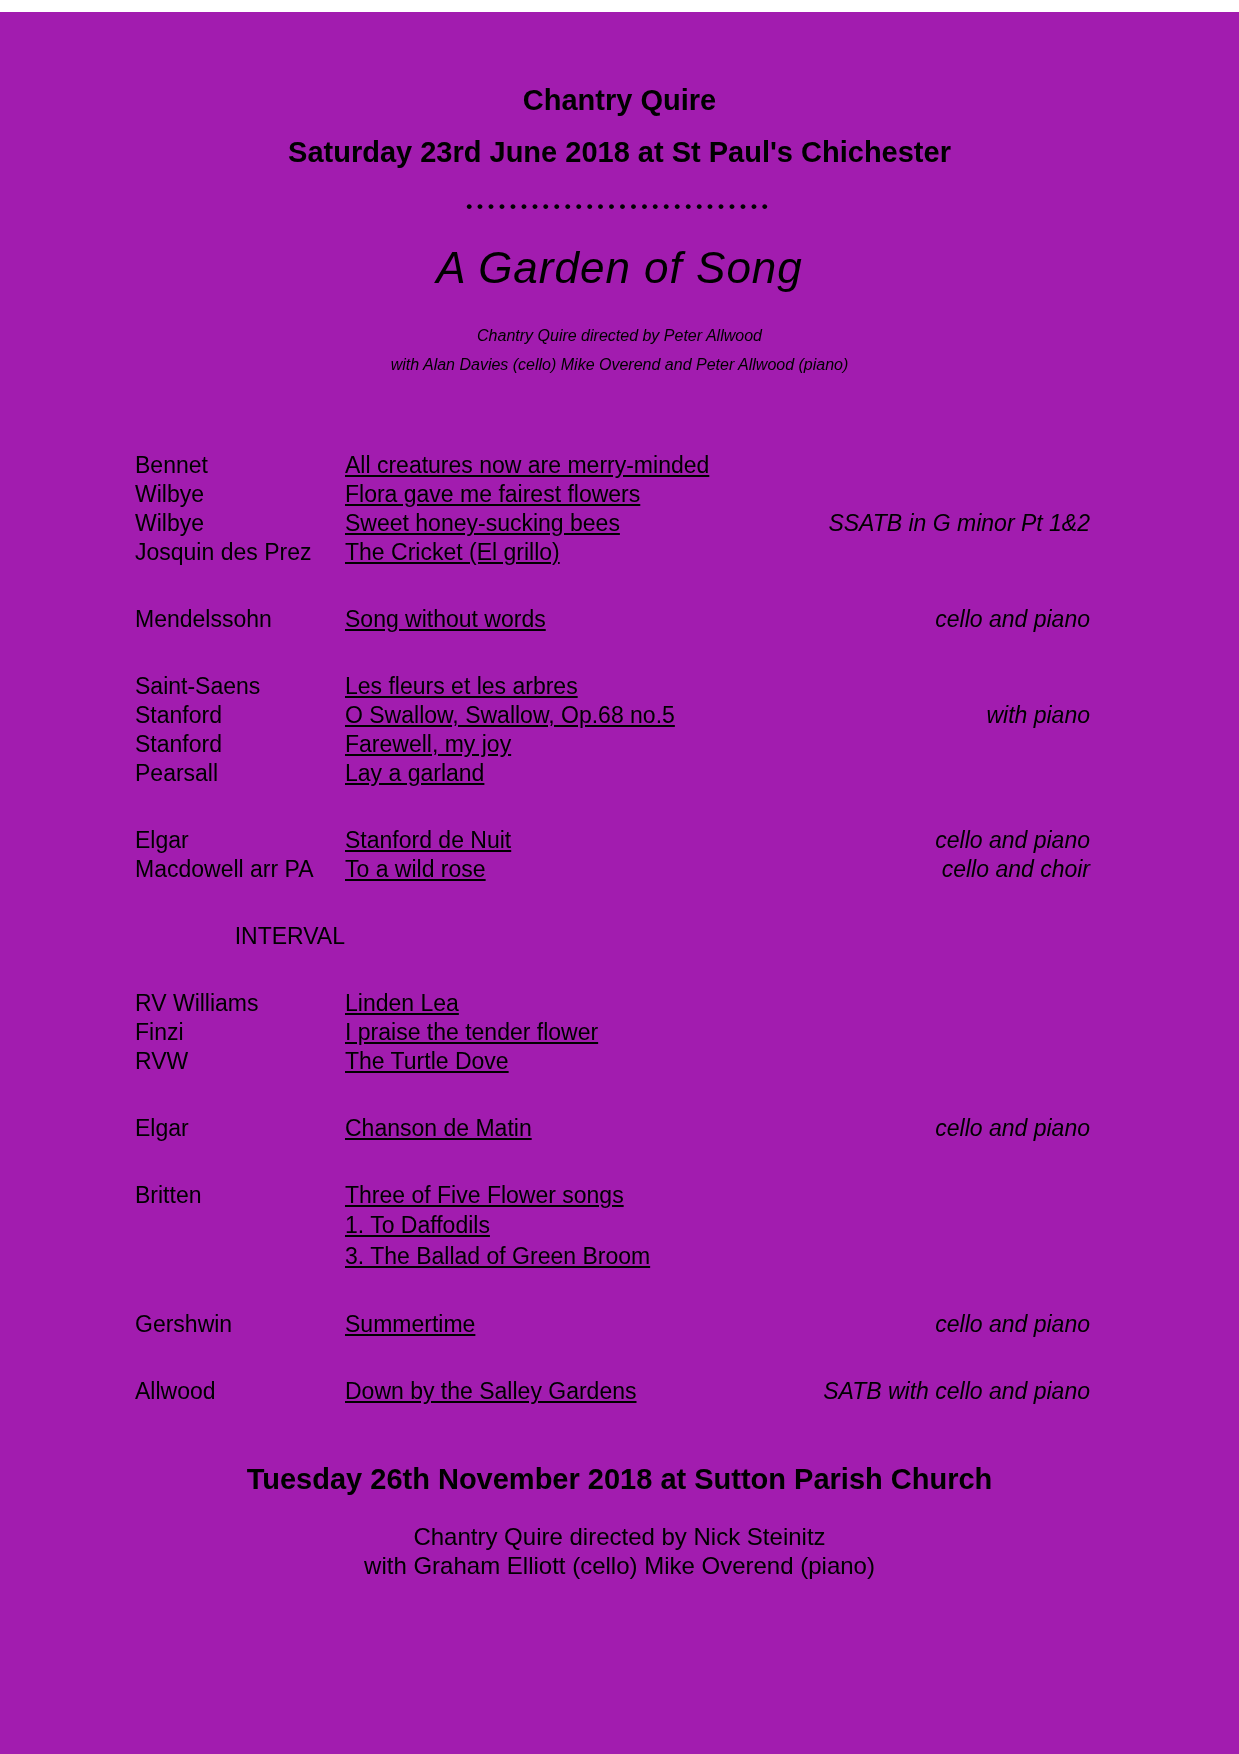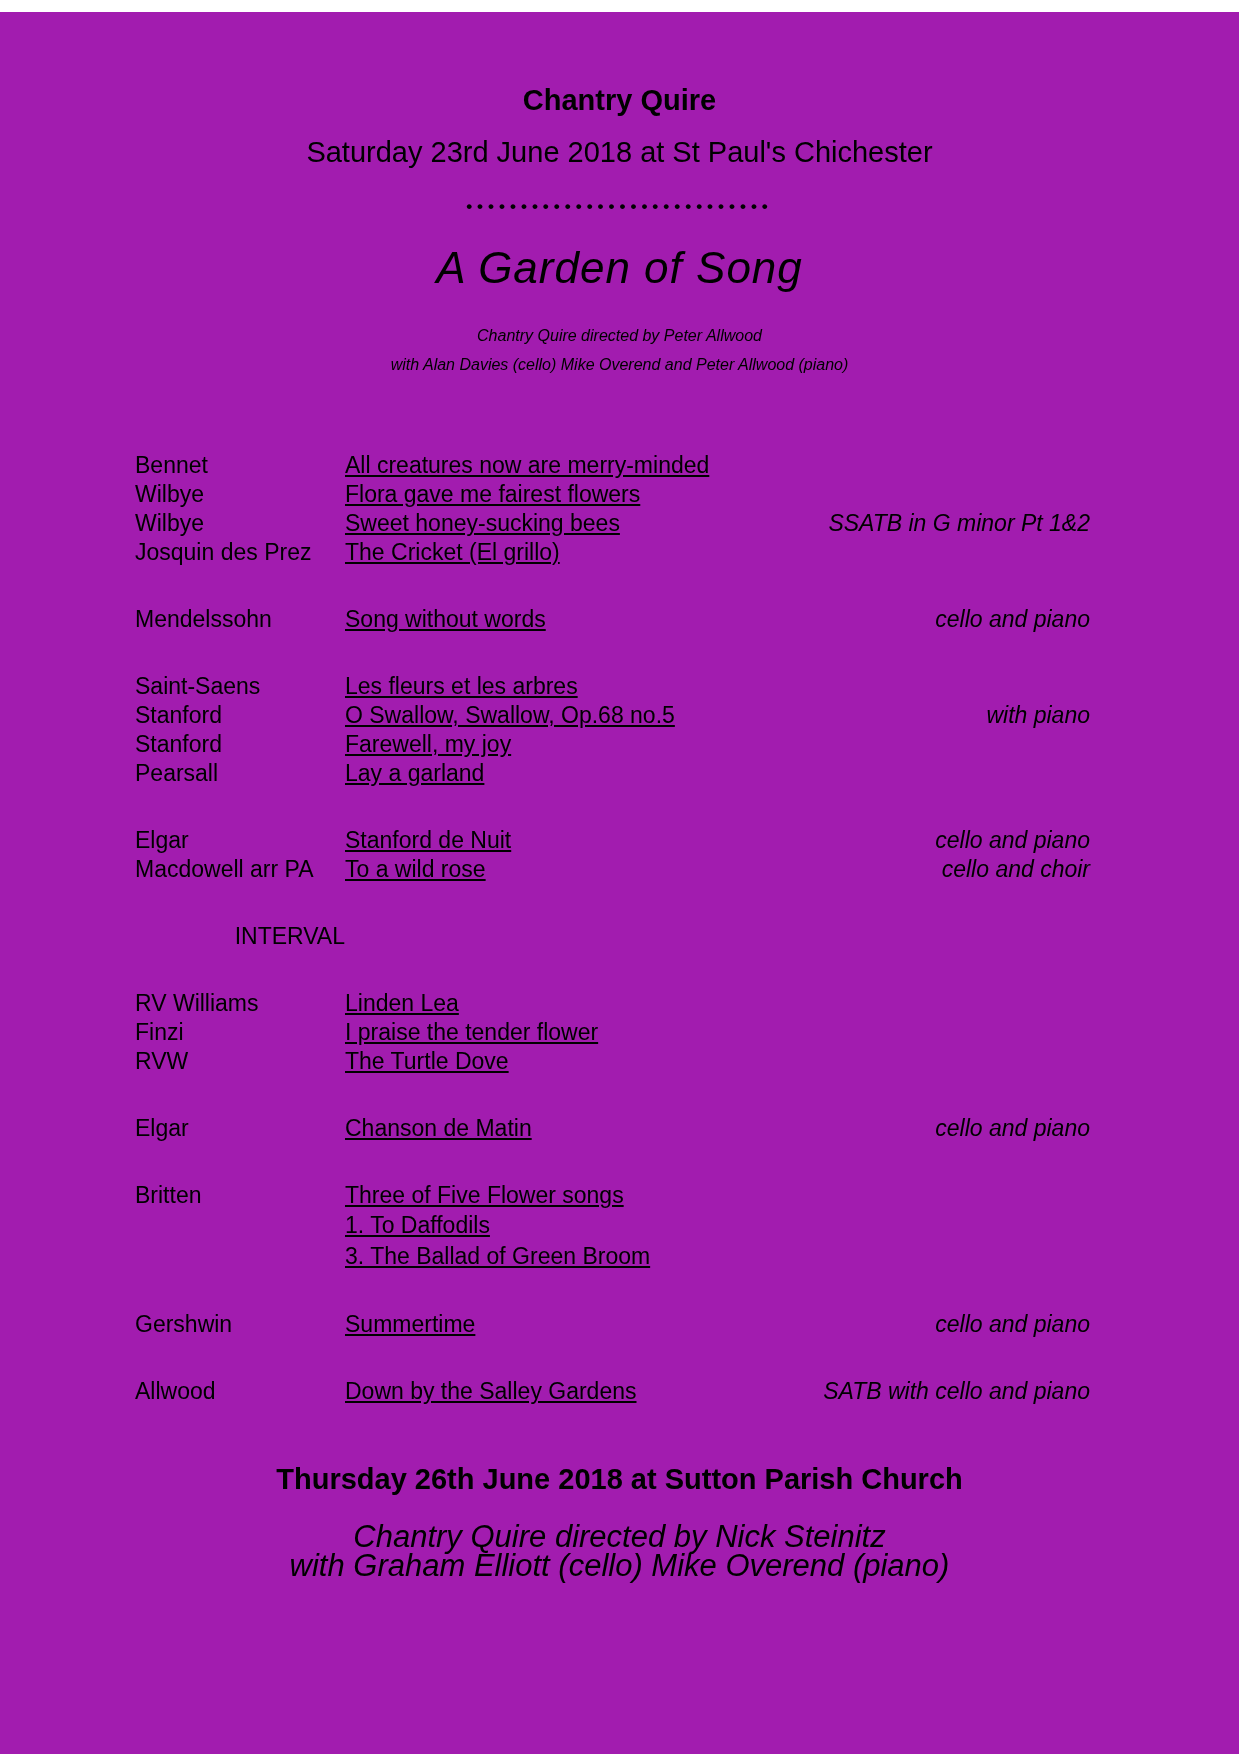--- a/index.html
+++ b/index.html
@@ -3,39 +3,39 @@
 <meta charset="utf-8">
 <style>
   * { margin:0; padding:0; box-sizing:border-box; }
   html,body { background:#ffffff; }
   .page {
     width:1239px; height:1754px; margin:12px auto; background:#a21caf; color:#000000;
     font-family:"Liberation Sans", sans-serif; font-size:23px; overflow:hidden; position:relative;
   }
   .header { text-align:center; padding-top:72px; }
   .doc-title { font-size:29px; font-weight:bold; line-height:32px; }
-  .concert-heading { font-size:29px; font-weight:normal; line-height:32px; margin-top:20px; }
+  .concert-heading { font-size:29px; font-weight:bold; line-height:32px; margin-top:20px; }
   .dots { margin-top:30px; font-size:17px; font-weight:bold; letter-spacing:5px; line-height:17px; }
   .script-title {
     margin-top:24px; font-family:Liberation Sans, sans-serif; font-style:italic;
     font-size:44px; line-height:58px; letter-spacing:1px;
   }
   .credits { margin-top:24px; font-style:italic; font-size:16px; line-height:29px; }
   .programme { margin:72px 149px 0 135px; }
   .section { margin-bottom:38px; }
   .section:last-child { margin-bottom:0; }
   .row { display:grid; grid-template-columns:210px 1fr auto; align-items:start; line-height:29px; }
   .cell-composer { white-space:nowrap; }
   .cell-title { padding-right:12px;text-decoration:underline; }
   .cell-note { font-style:italic; text-align:right; white-space:nowrap; }
   .subline { line-height:31px; }
   .interval-row { line-height:29px;text-align:right; }
   .footer { text-align:center; margin-top:56px; }
   .footer-heading { font-size:29px; font-weight:bold; line-height:34px; }
-  .footer-credits { margin-top:26px; font-style:italic; font-size:31px; line-height:29px; }
+  .footer-credits { margin-top:26px; font-size:24px; line-height:29px; }
 </style>
 </head>
 <body>
 
 <div class="page">
 
   <div class="header">
     <div class="doc-title">Chantry Quire</div>
     <div class="concert-heading">Saturday 23rd June 2018 at St Paul's Chichester</div>
     <div class="dots">••••••••••••••••••••••••••••</div>
@@ -194,20 +194,20 @@
           <div class="cell-composer">Allwood</div>
           <div class="cell-title">
             <div class="">Down by the Salley Gardens</div>
           </div>
           <div class="cell-note">SATB with cello and piano</div>
         </div>
       </div>
     </div>
 
   <div class="footer">
-    <div class="footer-heading">Thursday 26th June 2018 at Sutton Parish Church</div>
+    <div class="footer-heading">Tuesday 26th November 2018 at Sutton Parish Church</div>
     <div class="footer-credits">
       <div>Chantry Quire directed by Nick Steinitz</div>
       <div>with Graham Elliott (cello) Mike Overend (piano)</div>
     </div>
   </div>
 
 </div>
 
 </body></html>

